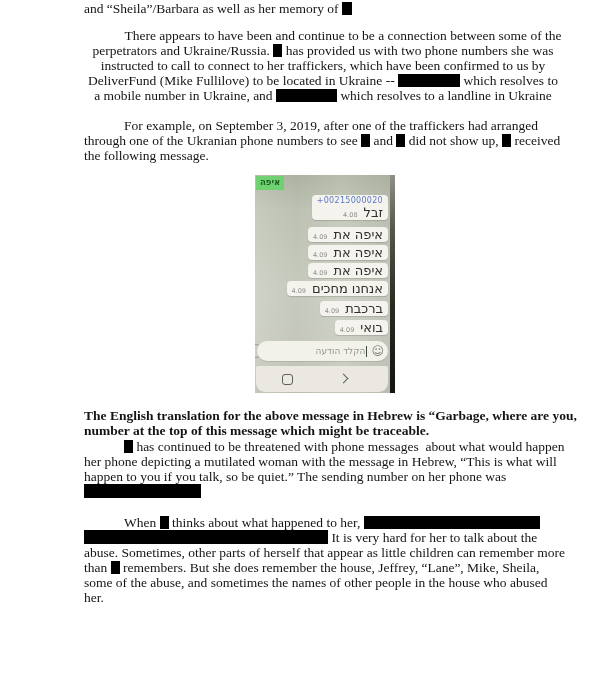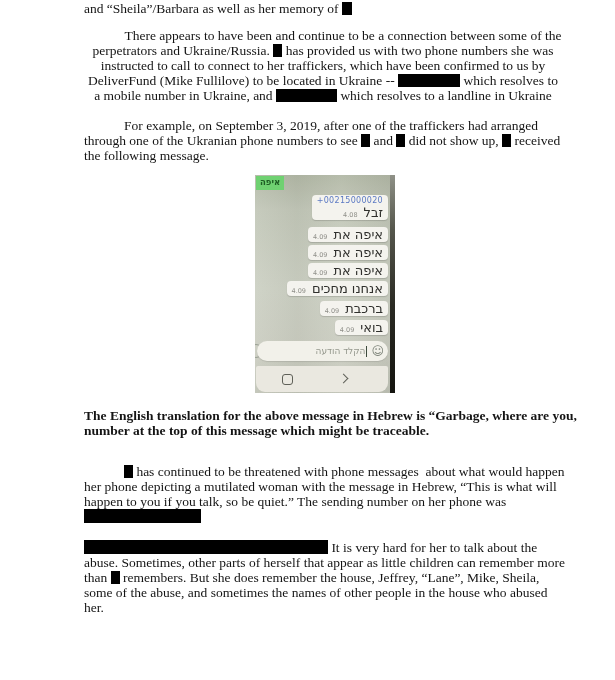--- a/index.html
+++ b/index.html
@@ -61,27 +61,28 @@
       </div>
       <div class="para" style="margin-top: 15px;">
         <div class="line indent"><span>For example, on September 3, 2019, after one of the traffickers had arranged</span></div>
         <div class="line"><span>through one of the Ukranian phone numbers to see </span><span class="redact" style="width: 9px;"></span><span> and </span><span class="redact" style="width: 9px;"></span><span> did not show up, </span><span class="redact" style="width: 9px;"></span><span> received</span></div>
         <div class="line"><span>the following message.</span></div>
       </div>
       <div class="para" style="margin-top: 245px; font-weight: bold;">
         <div class="line"><span>The English translation for the above message in Hebrew is “Garbage, where are you,</span></div>
         <div class="line"><span>number at the top of this message which might be traceable.</span></div>
       </div>
-      <div class="para" style="margin-top: 26px;">
+      <div class="para" style="margin-top: 1px;">
         <div class="line indent"><span class="redact" style="width: 9px;"></span><span> has continued to be threatened with phone messages  about what would happen</span></div>
         <div class="line"><span>her phone depicting a mutilated woman with the message in Hebrew, “This is what will</span></div>
         <div class="line"><span>happen to you if you talk, so be quiet.” The sending number on her phone was</span></div>
         <div class="line"><span class="redact" style="width: 117px; height: 14px;"></span></div>
       </div>
       <div class="para" style="margin-top: 16px;">
+        <div class="line indent"><span>When </span><span class="redact" style="width: 9px;"></span><span> thinks about what happened to her, </span><span class="redact" style="width: 176px;"></span></div>
         <div class="line"><span class="redact" style="width: 244px; height: 14px;"></span><span> It is very hard for her to talk about the</span></div>
         <div class="line"><span>abuse. Sometimes, other parts of herself that appear as little children can remember more</span></div>
         <div class="line"><span>than </span><span class="redact" style="width: 9px;"></span><span> remembers. But she does remember the house, Jeffrey, “Lane”, Mike, Sheila,</span></div>
         <div class="line"><span>some of the abuse, and sometimes the names of other people in the house who abused</span></div>
         <div class="line"><span>her.</span></div>
       </div>
     </div>
 
   <div class="photo">
     <div class="edge"></div>

